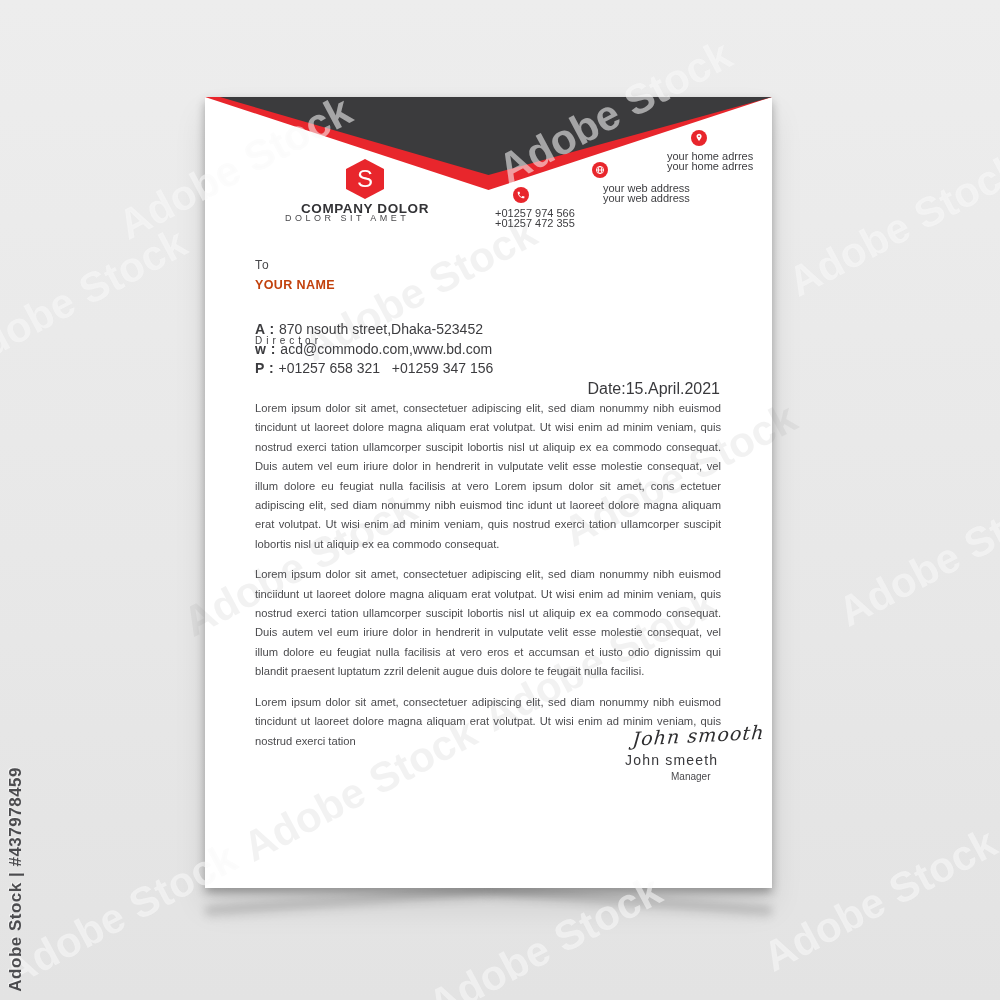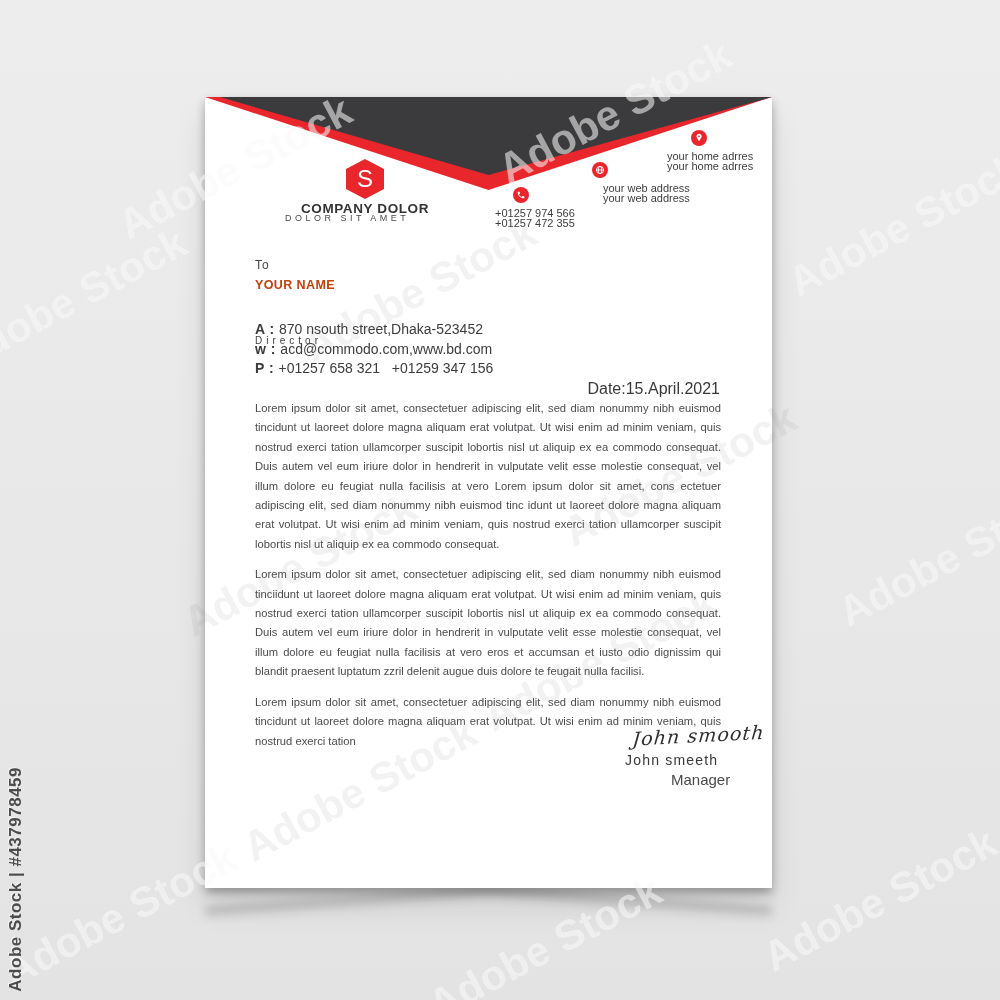--- a/index.html
+++ b/index.html
@@ -79,21 +79,21 @@
   }
   .body-text p:last-child{margin:0;}
 
   
   .signature{position:absolute;left:420px;top:628px;width:110px;}
   .sig-script{
     font-family:"DejaVu Serif",serif;font-style:italic;font-size:19px;color:#2e2e30;
     transform:skewX(-8deg) rotate(-3deg);letter-spacing:1px;white-space:nowrap;margin-left:8px;
   }
   .sig-name{margin-top:5px;font-size:14px;letter-spacing:1.2px;color:#38383b;white-space:nowrap;}
-  .sig-title{margin-top:3px;margin-left:46px;font-size:15px;color:#4a4a4d;}
+  .sig-title{margin-top:3px;margin-left:46px;font-size:10px;color:#4a4a4d;}
 
   
   .wm-layer{position:absolute;left:0;top:0;width:1000px;height:1000px;pointer-events:none;}
   .wm{
     position:absolute;transform:translate(-50%,-50%) rotate(-28deg);
     font-size:42px;font-weight:700;color:rgba(255,255,255,.55);
     white-space:nowrap;text-shadow:0 0 1px rgba(0,0,0,.03);
   }
   .wm.onpage{color:rgba(130,130,130,.10);text-shadow:none;}
   .stock-id{

